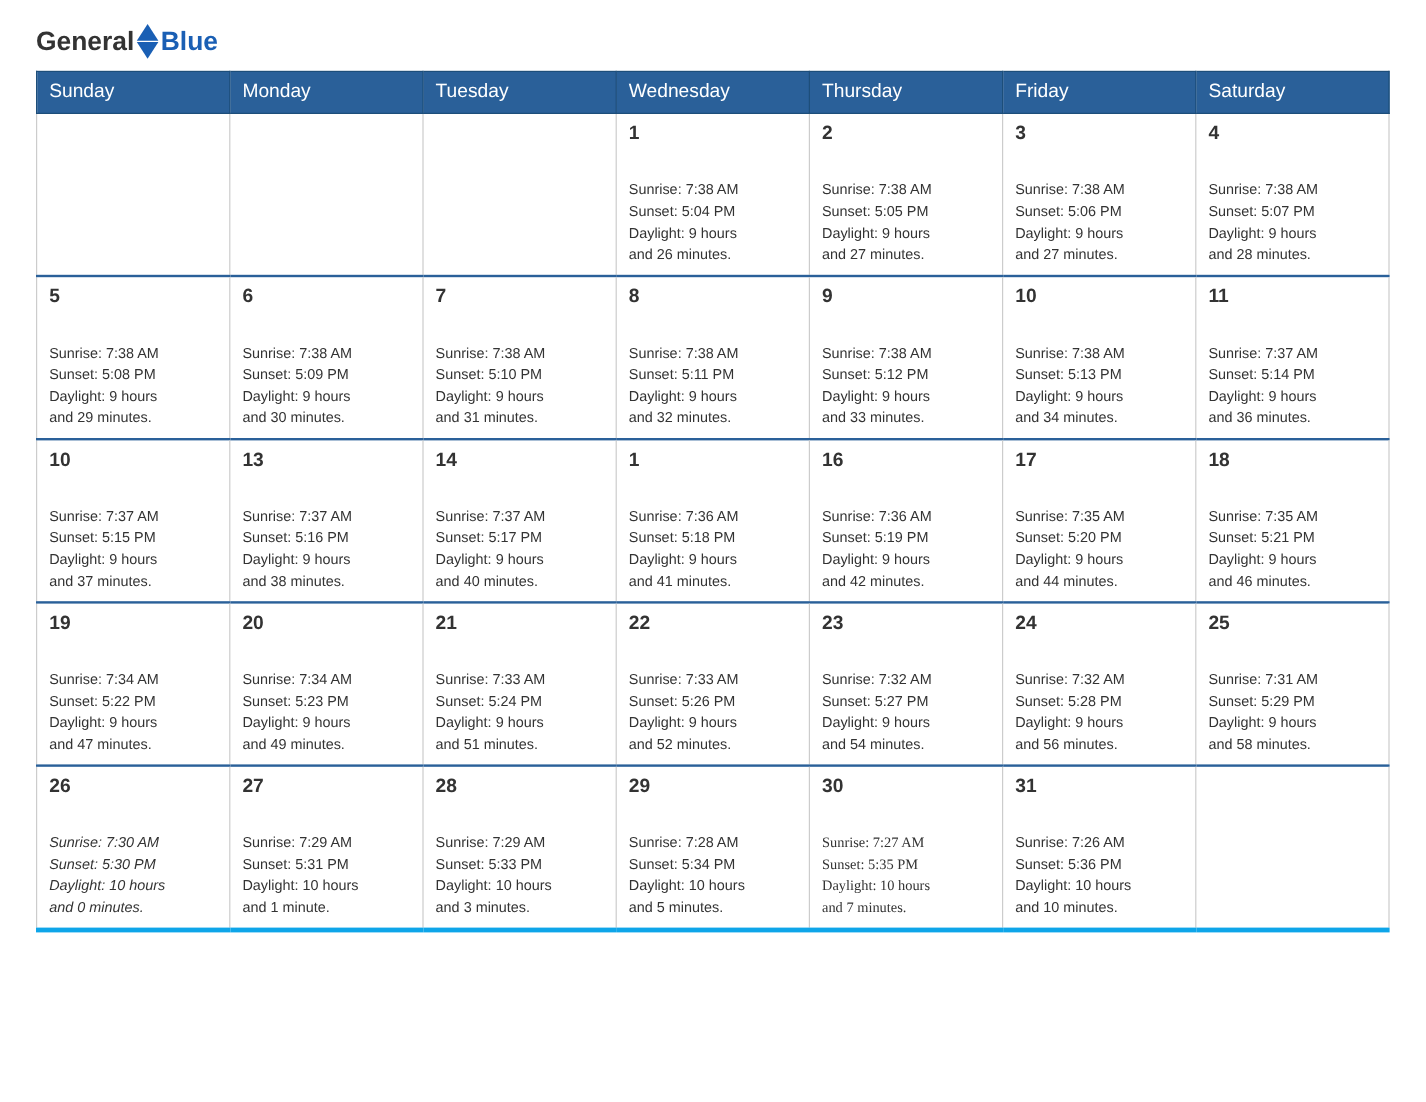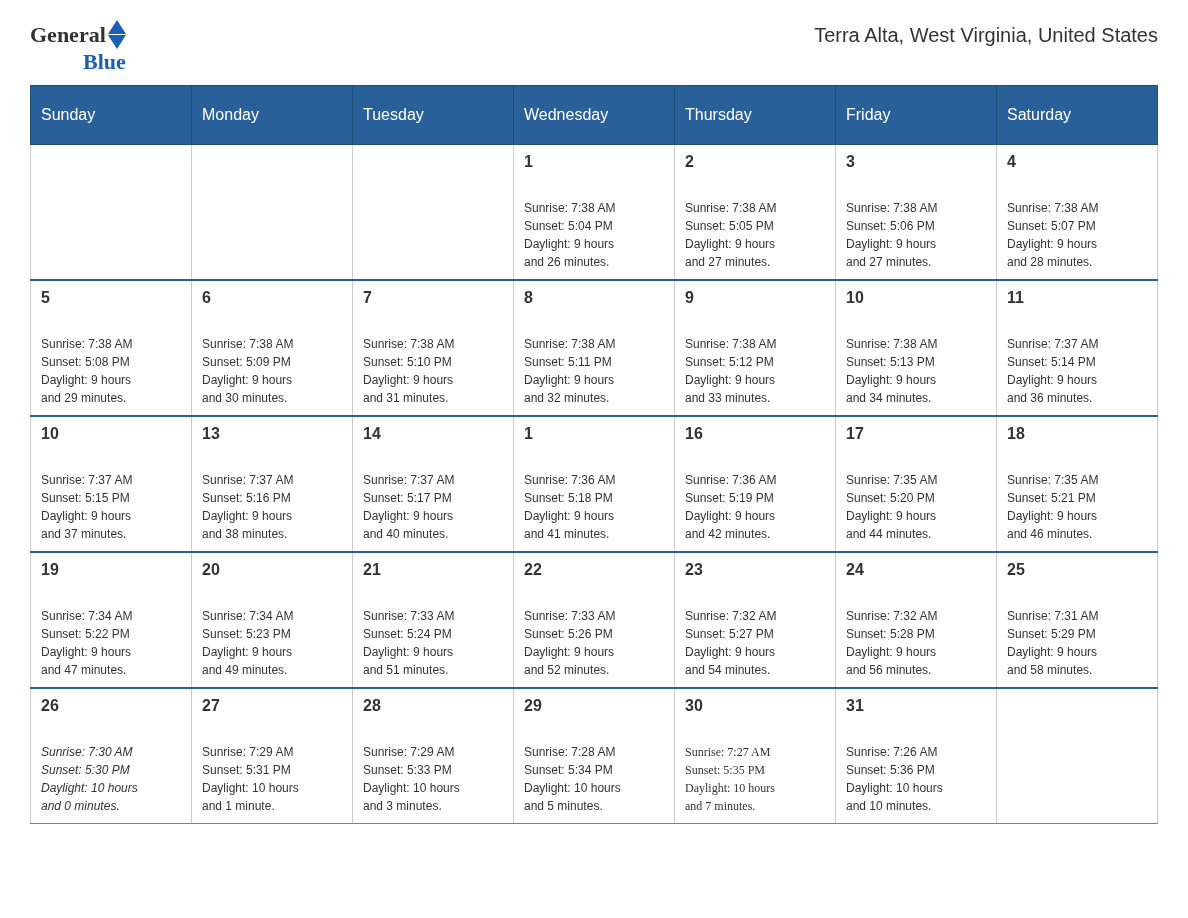--- a/index.html
+++ b/index.html
@@ -48,21 +48,21 @@
     table {
       width: 100%;
       border-collapse: collapse;
       margin-top: 10px;
     }
     thead tr th {
       background-color: #2a6099;
       color: #fff;
       font-size: 16px;
       font-weight: normal;
-      padding: 20px 10px;
+      padding: 8px 10px;
       text-align: left;
       border: 1px solid #1d4e7a;
     }
     tbody tr td {
       vertical-align: top;
       padding: 8px 10px;
       border: 1px solid #ccc;
       border-bottom: 2px solid #2a6099;
       font-size: 12.5px;
       color: #333;
@@ -79,41 +79,40 @@
     .day-info {
       font-size: 12px;
       color: #333;
       line-height: 1.5;
       margin-top: 28px;
     }
     td.empty {
       background: #fff;
     }
     tbody tr:last-child td {
-      border-bottom: 1px solid #0ea5e9;
+      border-bottom: 4px solid #0ea5e9;
     }
   </style>
 </head>
 <body>
 
 <div class="header-section">
   <div class="logo">
-    <div style="display:flex; flex-direction:column; align-items:flex-end;font-family:Liberation Serif, serif;">
+    <div style="display:flex; align-items:center;">
       <div style="display:flex; align-items:center;">
         <span class="logo-text-general">General</span>
         <div style="display:flex; flex-direction:column; align-items:center; margin-left:2px;">
           <div style="width:0;height:0;border-left:9px solid transparent;border-right:9px solid transparent;border-bottom:14px solid #1a5fb4;margin-bottom:1px;"></div>
           <div style="width:0;height:0;border-left:9px solid transparent;border-right:9px solid transparent;border-top:14px solid #1a5fb4;"></div>
         </div>
       </div>
       <span class="logo-text-blue" style="margin-left:2px;">Blue</span>
     </div>
   </div>
   <div class="title-section">
-    <div class="calendar-subtitle">Terra Alta, West Virginia, United States</div>
   </div>
 </div>
 
 <table>
   <thead>
     <tr>
     <th>Sunday</th>
         <th>Monday</th>
         <th>Tuesday</th>
         <th>Wednesday</th>

